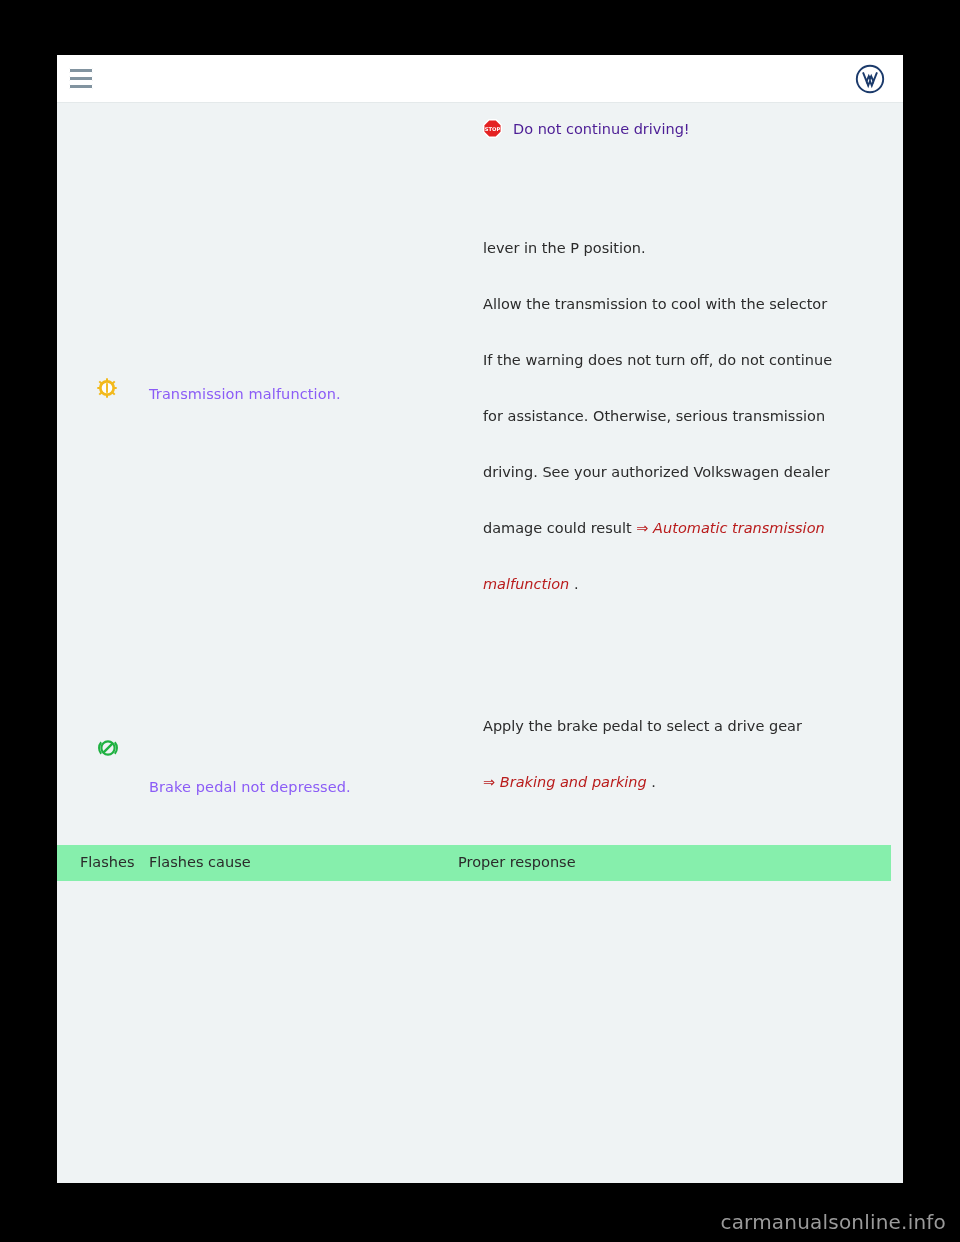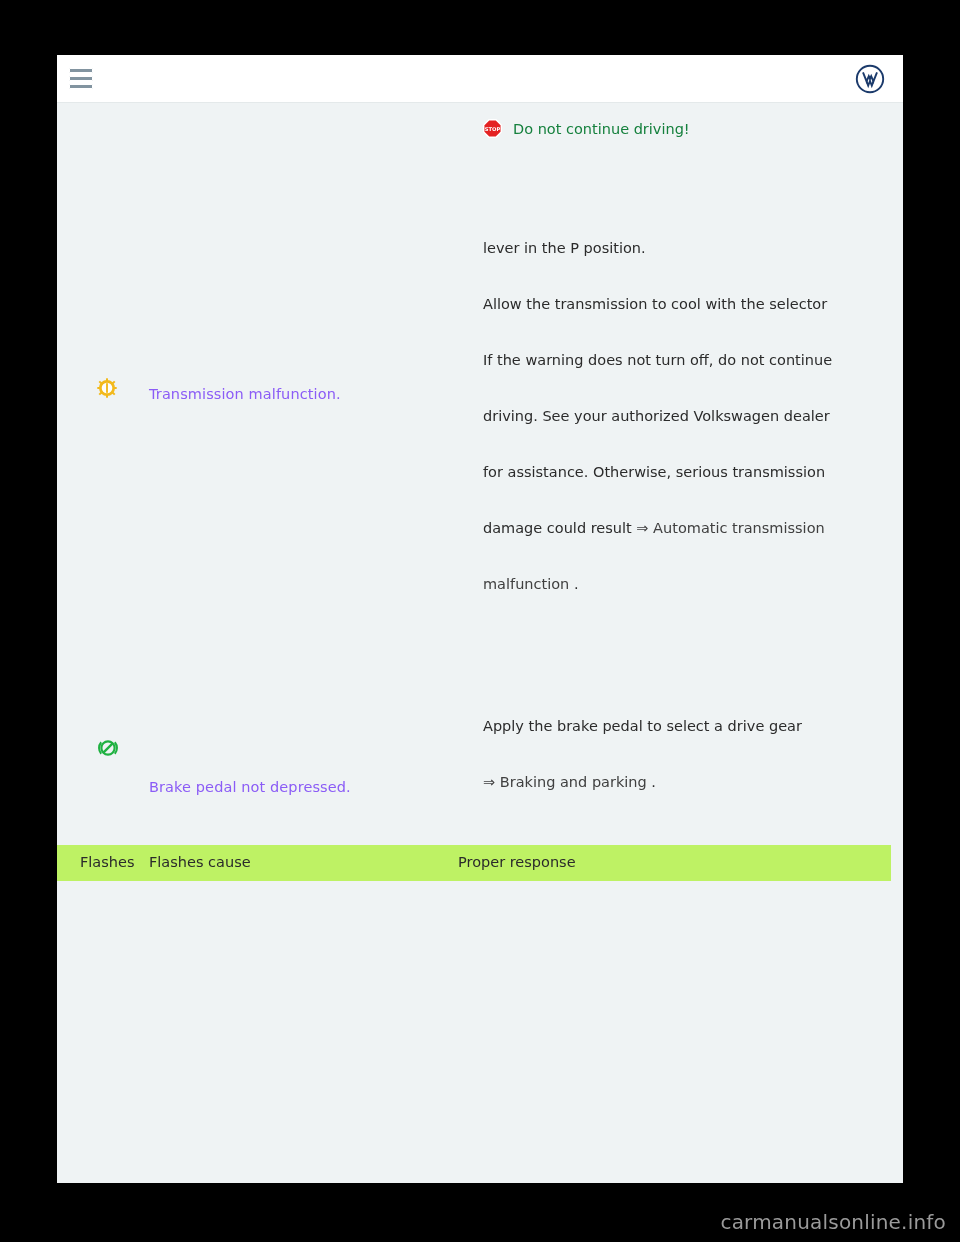--- a/index.html
+++ b/index.html
@@ -84,33 +84,34 @@
     font-size: 14.5px;
     line-height: 28px;
     color: #8b5cf6;
     letter-spacing: 0.1px;
   }
 
   .resp-block { line-height: 56px; font-size: 14.5px; color: #2b2b2b; }
   .resp-block .ln { display: block; }
 
   .link {
-    color: #404040;
+    color: #b91c1c;
+    font-style: italic;
     text-align: right;
   }
 
   .stop-row {
     position: absolute;
     left: 426px;
     top: 16px;
     display: flex;
     align-items: center;
     gap: 11px;
   }
-  .stop-text { font-size: 14.5px; color: #15803d; }
+  .stop-text { font-size: 14.5px; color: #4c1d95; }
 
   .icon-stop {
     width: 19px; height: 19px; display: block;
   }
   .icon-gear { width: 20px; height: 20px; display: block; }
   .icon-brake { width: 22px; height: 22px; display: block; }
 
   
   .row-trans-icon  { top: 275px; }
   .row-trans-cause { top: 277px; }
@@ -120,21 +121,21 @@
   .row-brake-cause { top: 670px; }
   .row-brake-resp  { position: absolute; left: 426px; top: 595px; width: 420px; }
 
   
   .table-head {
     position: absolute;
     left: 0;
     top: 742px;
     width: 834px;
     height: 36px;
-    background: #bef264;
+    background: #86efac;
   }
   .th {
     position: absolute;
     font-size: 14.5px;
     color: #2b2b2b;
     top: 9px;
   }
   .th-flashes { left: 23px; }
   .th-cause   { left: 92px; }
   .th-resp    { left: 401px; }
@@ -194,22 +195,22 @@
           </svg>
         </span>
         <span class="stop-text">Do not continue driving!</span>
       </div>
 
       <div class="row-trans-resp resp-block">
         <span class="ln">lever in the   P position.</span>
         <span class="ln">Allow the transmission to cool with the selector</span>
         <span class="ln"></span>
         <span class="ln">If the warning does not turn off, do not continue</span>
+        <span class="ln">for assistance. Otherwise, serious transmission</span>
         <span class="ln">driving. See your authorized Volkswagen dealer</span>
-        <span class="ln">for assistance. Otherwise, serious transmission</span>
         <span class="ln"><span>damage could result </span><span class="link"><span>⇒</span><span> Automatic transmission</span></span></span>
         <span class="ln"><span class="link">malfunction</span><span> .</span></span>
       </div>
 
       <div class="col-icon row-trans-icon">
         <span class="icon-gear">
           <svg width="20" height="20" viewBox="0 0 20 20" aria-hidden="true">
             <g fill="#f2b91c">
               <circle cx="10" cy="10" r="8"></circle>
               <rect x="9" y="0.3" width="2" height="3.2"></rect>

